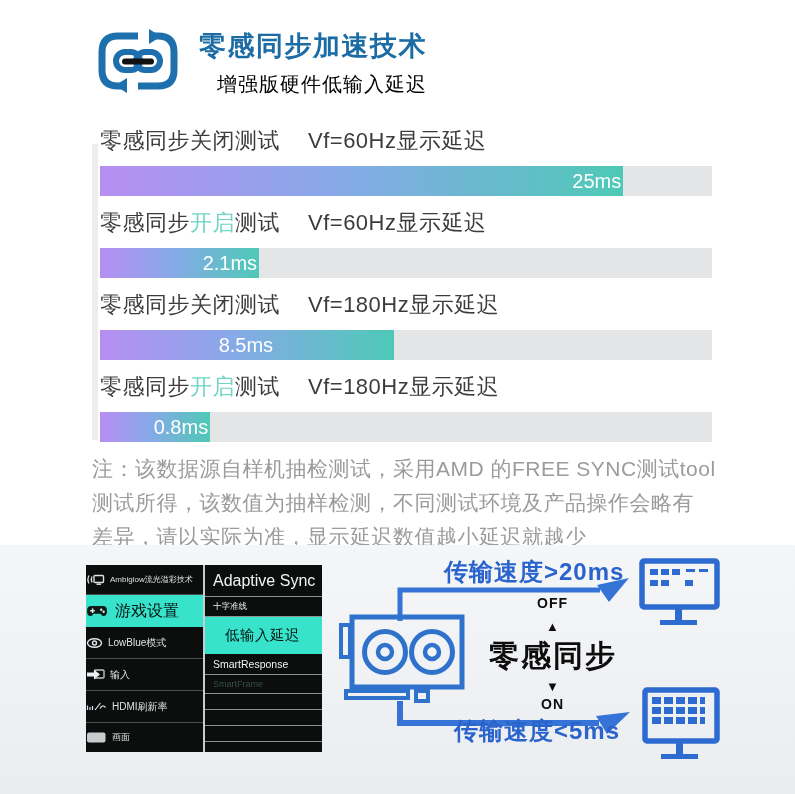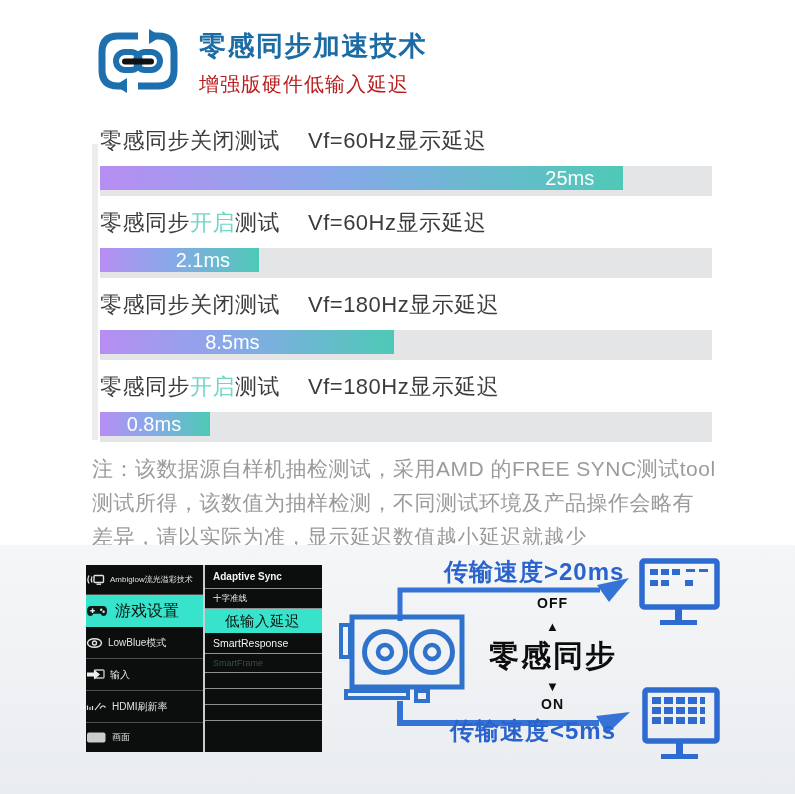--- a/index.html
+++ b/index.html
@@ -4,52 +4,52 @@
 <style>
   * { margin:0; padding:0; box-sizing:border-box; }
   html,body { width:795px; height:794px; }
   body {
     position:relative; overflow:hidden; background:#ffffff;
     font-family:"Liberation Sans","DejaVu Sans",sans-serif; color:#3c3c3c;
   }
   
   .header { position:absolute; left:94px; top:28px; display:flex; align-items:center; gap:17px; }
   .title { font-size:27px; font-weight:bold; color:#1b6ba5; letter-spacing:1.5px; }
-  .subtitle { font-size:20px; color:#b91c1c; margin-top:7px; letter-spacing:1px; }
+  .subtitle { font-size:20px; color:#000000; margin-top:7px; letter-spacing:1px;text-align:right; }
   
   .tests { position:absolute; left:100px; top:126px; width:612px; }
   .tests::before { content:""; position:absolute; left:-8px; top:18px; height:296px; width:6px; background:#ededee; }
   .test-row { margin-bottom:12px; }
   .test-label { font-size:22px; height:30px; line-height:30px; margin-bottom:10px; color:#3c3c3c; letter-spacing:0.5px; white-space:nowrap; }
   .test-label .cond { margin-left:28px; }
   .state-on { color:#6fd6c4; }
   .track { width:612px; height:30px; background:#e4e5e6; }
-  .fill { height:24px; min-width:70px; background:linear-gradient(90deg,#b78ef2 0%,#87a9e8 45%,#4ec9b6 100%);
-          display:flex; align-items:center; justify-content:flex-end; padding-right:29px; }
+  .fill { height:30px; min-width:70px; background:linear-gradient(90deg,#b78ef2 0%,#87a9e8 45%,#4ec9b6 100%);
+          display:flex; align-items:center; justify-content:flex-end; padding-right:2px; }
   .val { color:#ffffff; font-size:20px; }
   
   .note { position:absolute; left:92px; top:452px; width:640px; font-size:21px; color:#9b9b9b; line-height:34px; letter-spacing:0.5px; }
   
   .bottom { position:absolute; left:0; top:545px; width:795px; height:249px;
             background:linear-gradient(180deg,#f5f6f8 0%,#eaedf0 100%); }
   .arrows-svg { position:absolute; left:0; top:0; pointer-events:none; }
   
   .osd { position:absolute; left:86px; top:20px; width:236px; height:187px; background:#0c0d0d; display:flex; }
   .osd-left { width:119px; display:flex; flex-direction:column; border-right:2px solid #c9cdcd; }
   .osd-item { display:flex; align-items:center; gap:5px; padding-left:0; border-bottom:1px solid #4e4e4e;
               color:#dfe3e3; overflow:hidden; white-space:nowrap; }
   .osd-item svg { flex:0 0 auto; }
   .osd-item.sel { background:#38e3cb; color:#071512; font-weight:normal; border-bottom:none; }
   .osd-right { flex:1; display:flex; flex-direction:column; }
   .osd-ritem { border-bottom:1px solid #8d9191; color:#f2f4f4; padding-left:8px; display:flex; align-items:center;
                overflow:hidden; white-space:nowrap; }
   .osd-ritem.sel { background:#38e3cb; color:#05110e; font-size:14.5px; border-bottom:none; letter-spacing:0.5px; }
   .osd-ritem.dim { color:#36504b; filter:blur(0.7px); }
   
-  .speed-label { position:absolute; color:#2b63cc; font-size:24px; font-weight:bold; text-align:left; letter-spacing:1px; white-space:nowrap; }
+  .speed-label { position:absolute; color:#2b63cc; font-size:24px; font-weight:bold; text-align:right; letter-spacing:1px; white-space:nowrap; }
   .switch-label { position:absolute; width:165px; text-align:center; font-size:14px; font-weight:800; color:#0d0d0d; letter-spacing:1px; }
   .tri { position:absolute; width:165px; text-align:center; font-size:13px; color:#0d0d0d; }
   .center-title { position:absolute; width:190px; text-align:center; font-size:30px; font-weight:800; color:#0d0d0d; letter-spacing:2px; }
   .gpu, .mon { position:absolute; }
 </style>
 </head>
 <body>
 
 <header class="header">
   <span>
@@ -191,27 +191,27 @@
 
       <div class="osd-item" style="flex:1; font-size:9px; border-bottom:none;">
         <svg width="21" height="13" viewBox="0 0 21 13">
           <rect x="1" y="1.5" width="18.5" height="10" rx="2" fill="#c9cccc"></rect>
         </svg>
         <span>画面</span>
       </div>
 
     </div>
     <div class="osd-right">
-      <div class="osd-ritem" style="height:24px; font-size:10px;font-weight:bold;">
+      <div class="osd-ritem" style="height:32px; font-size:16px;">
           <span>Adaptive Sync</span>
         </div>
       <div class="osd-ritem" style="height:20px; font-size:8.5px;">
           <span>十字准线</span>
         </div>
-      <div class="osd-ritem sel" style="height:24px;padding-left:20px;">
+      <div class="osd-ritem sel" style="height:37px;padding-left:20px;">
           <span>低输入延迟</span>
         </div>
       <div class="osd-ritem" style="height:21px; font-size:10.5px;">
           <span>SmartResponse</span>
         </div>
       <div class="osd-ritem dim" style="height:19px; font-size:9px;">
           <span>SmartFrame</span>
         </div>
       <div class="osd-ritem" style="height:16px;">
           <span></span>

